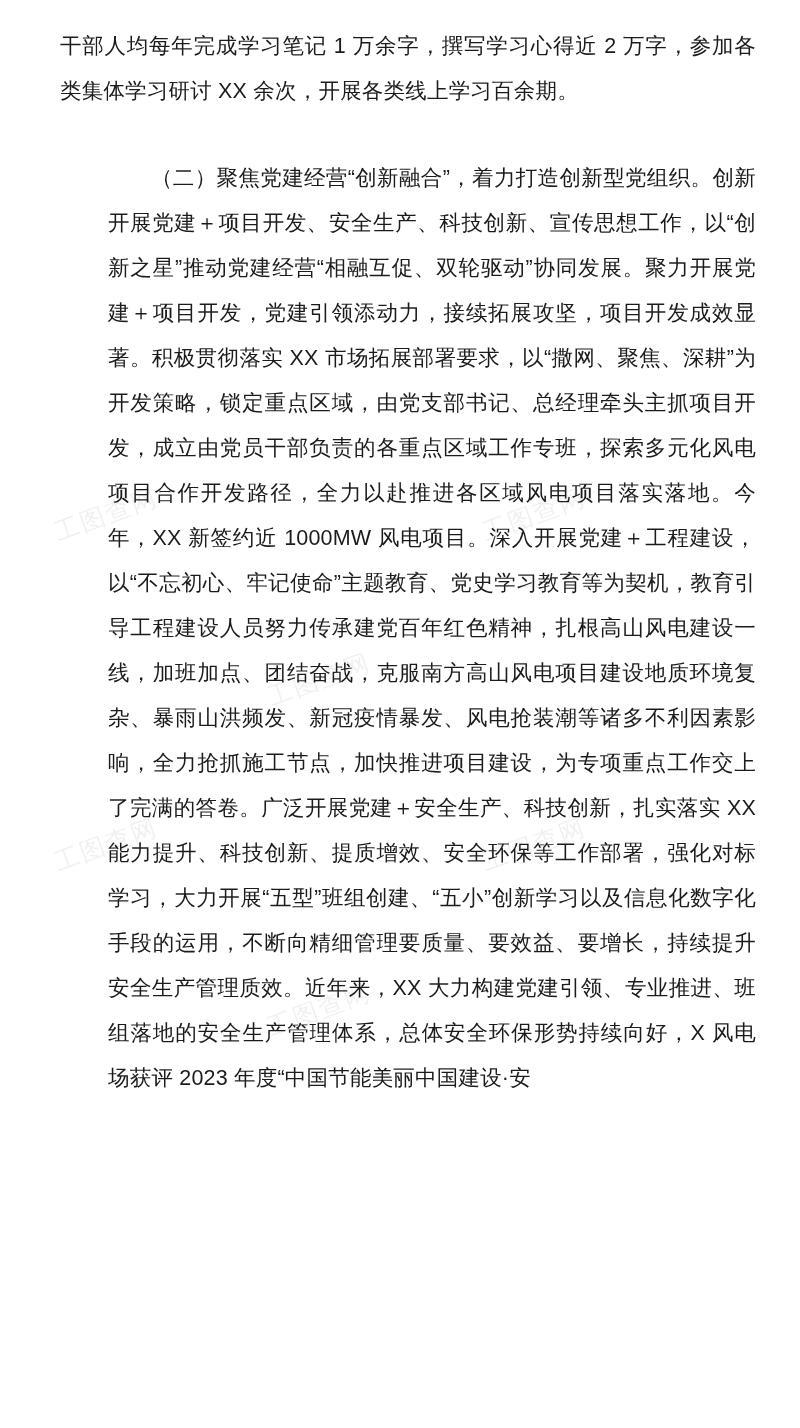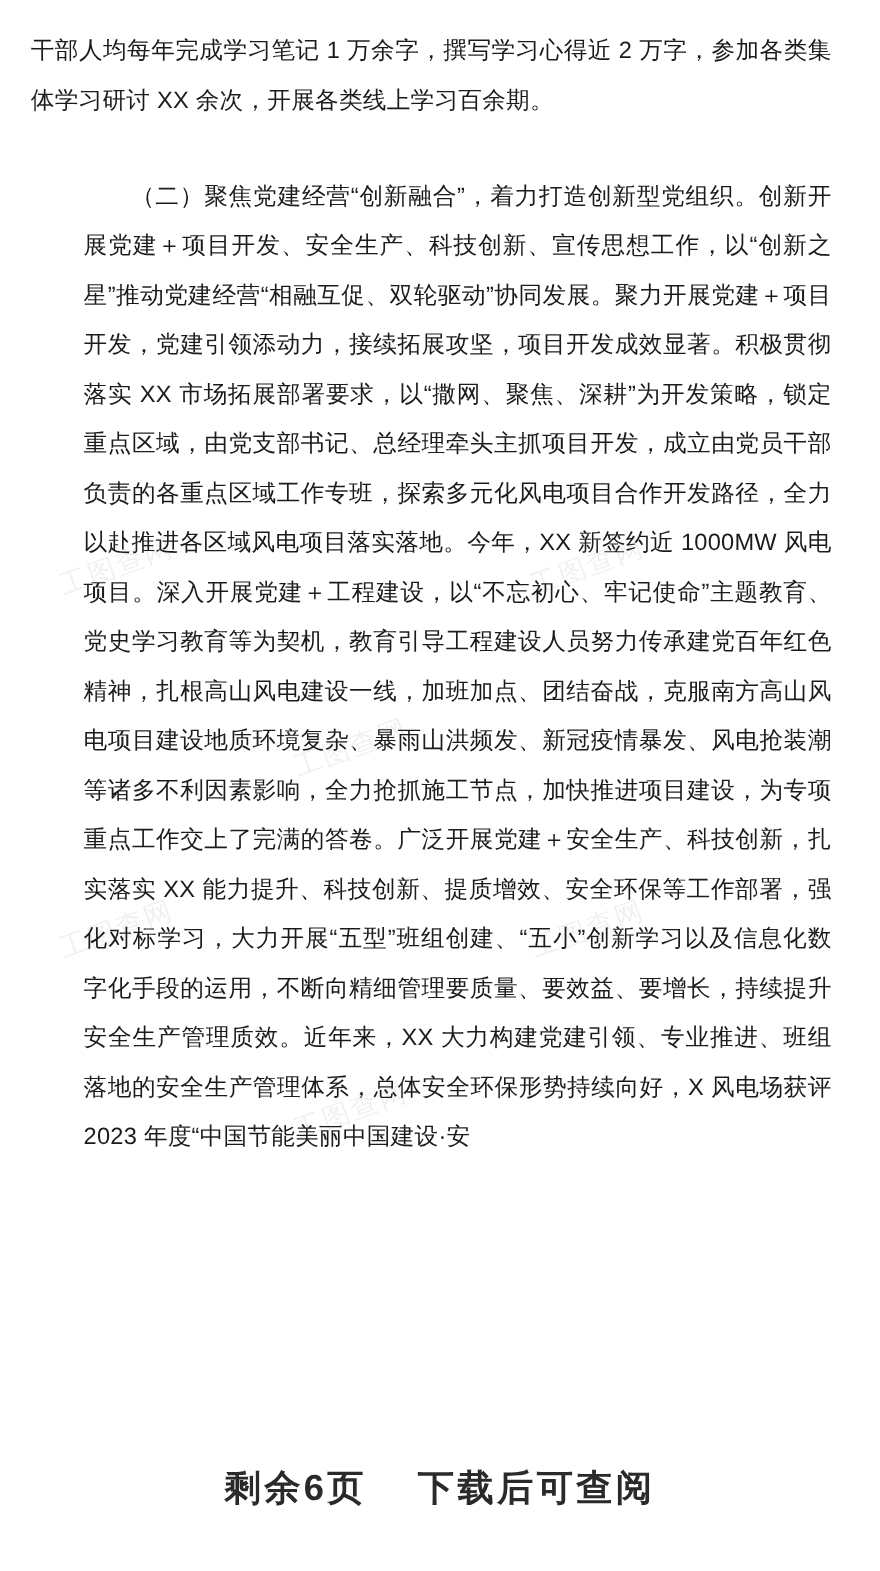--- a/index.html
+++ b/index.html
@@ -13,21 +13,21 @@
     position: relative;
     font-family: "Liberation Sans", sans-serif;
     overflow: hidden;
   }
   .page {
     position: relative;
     width: 800px;
     height: 1428px;
     background: #ffffff;
     box-sizing: border-box;
-    padding: 24px 44px 0 28px;
+    padding: 24px 44px 0 60px;
     border-radius: 31px;
   }
   .doc-body {
     font-family: "Liberation Sans", sans-serif;
     font-size: 21.5px;
     line-height: 45px;
     color: #1b1b1b;
     text-align: justify;
     text-justify: inter-ideograph;
     letter-spacing: 0.2px;
@@ -90,19 +90,14 @@
     <p class="para indent">（二）聚焦党建经营“创新融合”，着力打造创新型党组织。创新开展党建＋项目开发、安全生产、科技创新、宣传思想工作，以“创新之星”推动党建经营“相融互促、双轮驱动”协同发展。聚力开展党建＋项目开发，党建引领添动力，接续拓展攻坚，项目开发成效显著。积极贯彻落实 XX 市场拓展部署要求，以“撒网、聚焦、深耕”为开发策略，锁定重点区域，由党支部书记、总经理牵头主抓项目开发，成立由党员干部负责的各重点区域工作专班，探索多元化风电项目合作开发路径，全力以赴推进各区域风电项目落实落地。今年，XX 新签约近 1000MW 风电项目。深入开展党建＋工程建设，以“不忘初心、牢记使命”主题教育、党史学习教育等为契机，教育引导工程建设人员努力传承建党百年红色精神，扎根高山风电建设一线，加班加点、团结奋战，克服南方高山风电项目建设地质环境复杂、暴雨山洪频发、新冠疫情暴发、风电抢装潮等诸多不利因素影响，全力抢抓施工节点，加快推进项目建设，为专项重点工作交上了完满的答卷。广泛开展党建＋安全生产、科技创新，扎实落实 XX 能力提升、科技创新、提质增效、安全环保等工作部署，强化对标学习，大力开展“五型”班组创建、“五小”创新学习以及信息化数字化手段的运用，不断向精细管理要质量、要效益、要增长，持续提升安全生产管理质效。近年来，XX 大力构建党建引领、专业推进、班组落地的安全生产管理体系，总体安全环保形势持续向好，X 风电场获评 2023 年度“中国节能美丽中国建设·安</p>
   </div>
 
   <div class="wm wm1">工图查网</div>
   <div class="wm wm2">工图查网</div>
   <div class="wm wm5">工图查网</div>
   <div class="wm wm3">工图查网</div>
   <div class="wm wm4">工图查网</div>
   <div class="wm wm6">工图查网</div>
 
-  <div class="footer-note">
-    <span>剩余6页</span>
-    <span class="gap"></span>
-    <span>下载后可查阅</span>
-  </div>
 
 </div>
 
 </body></html>

